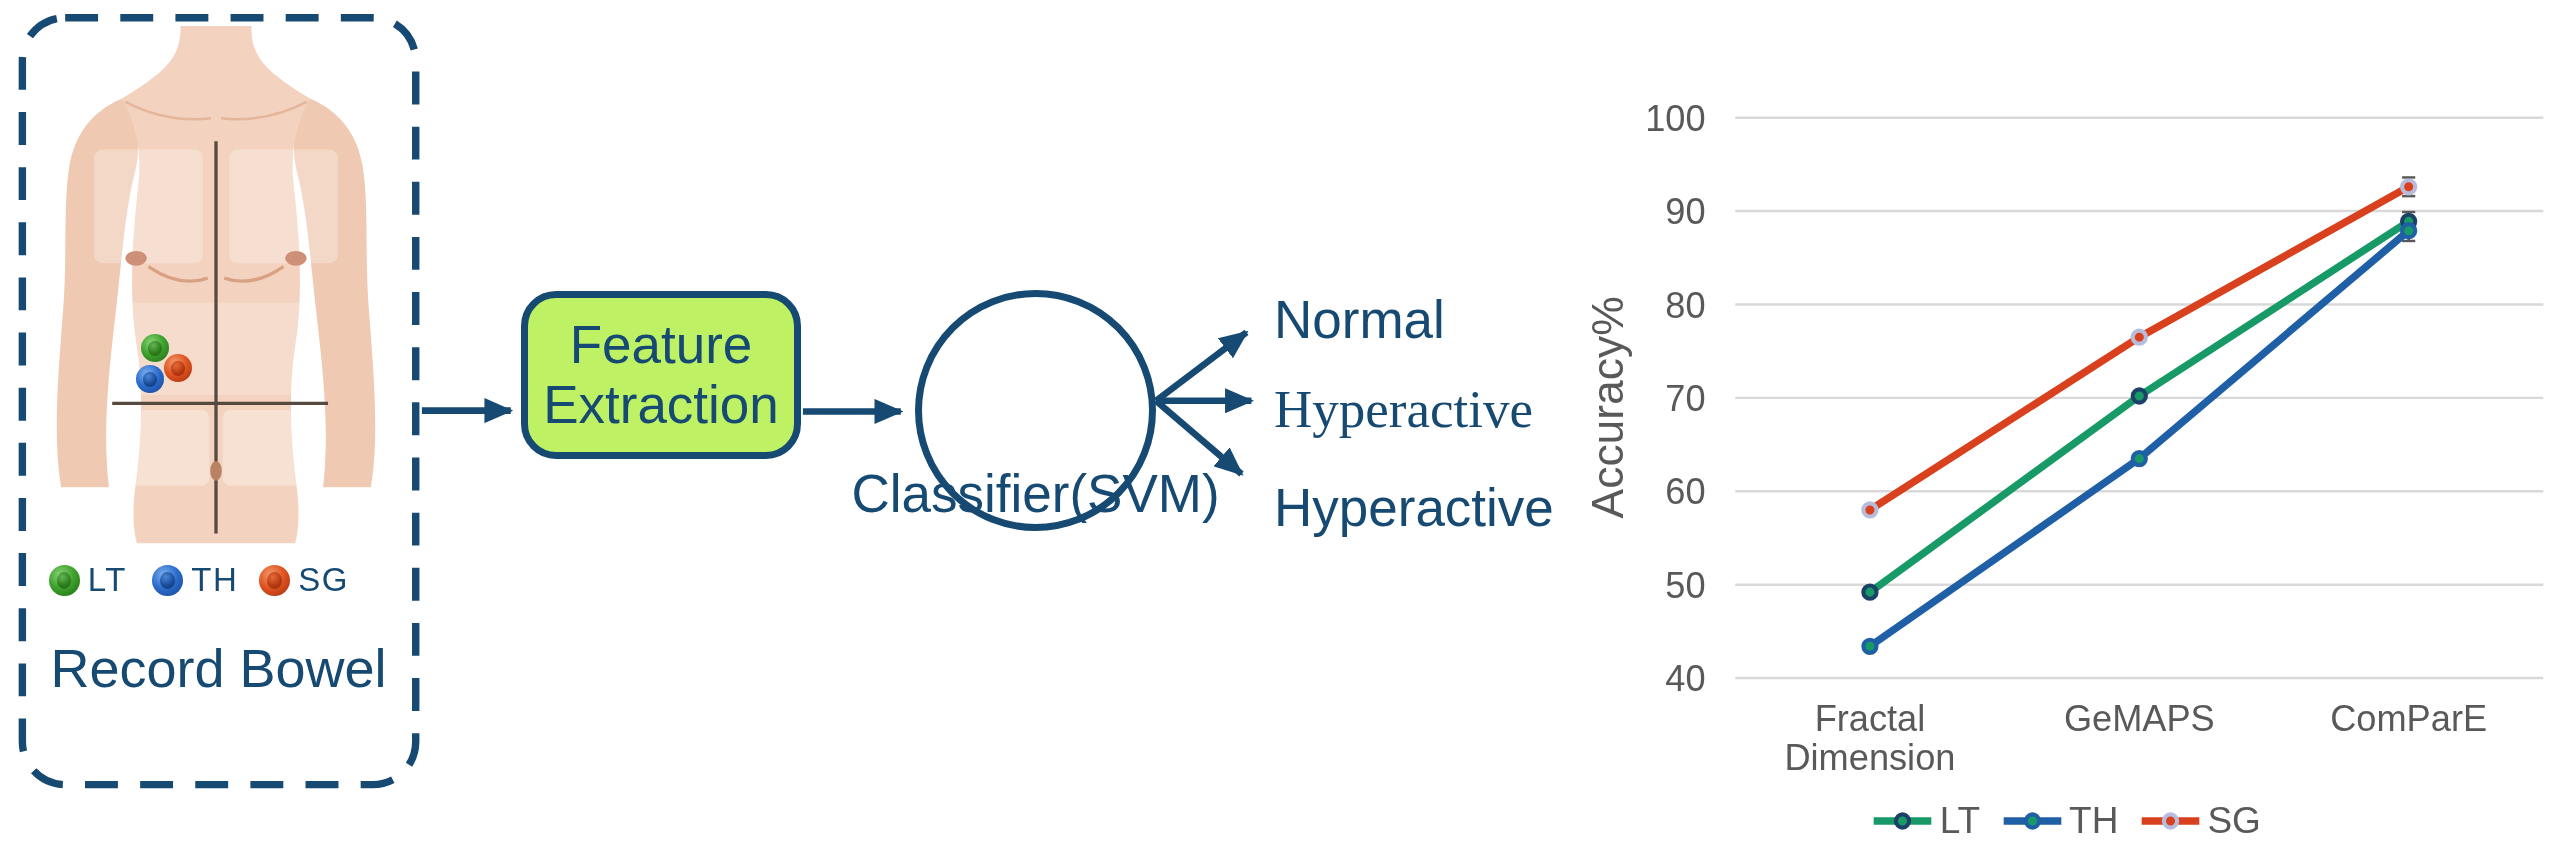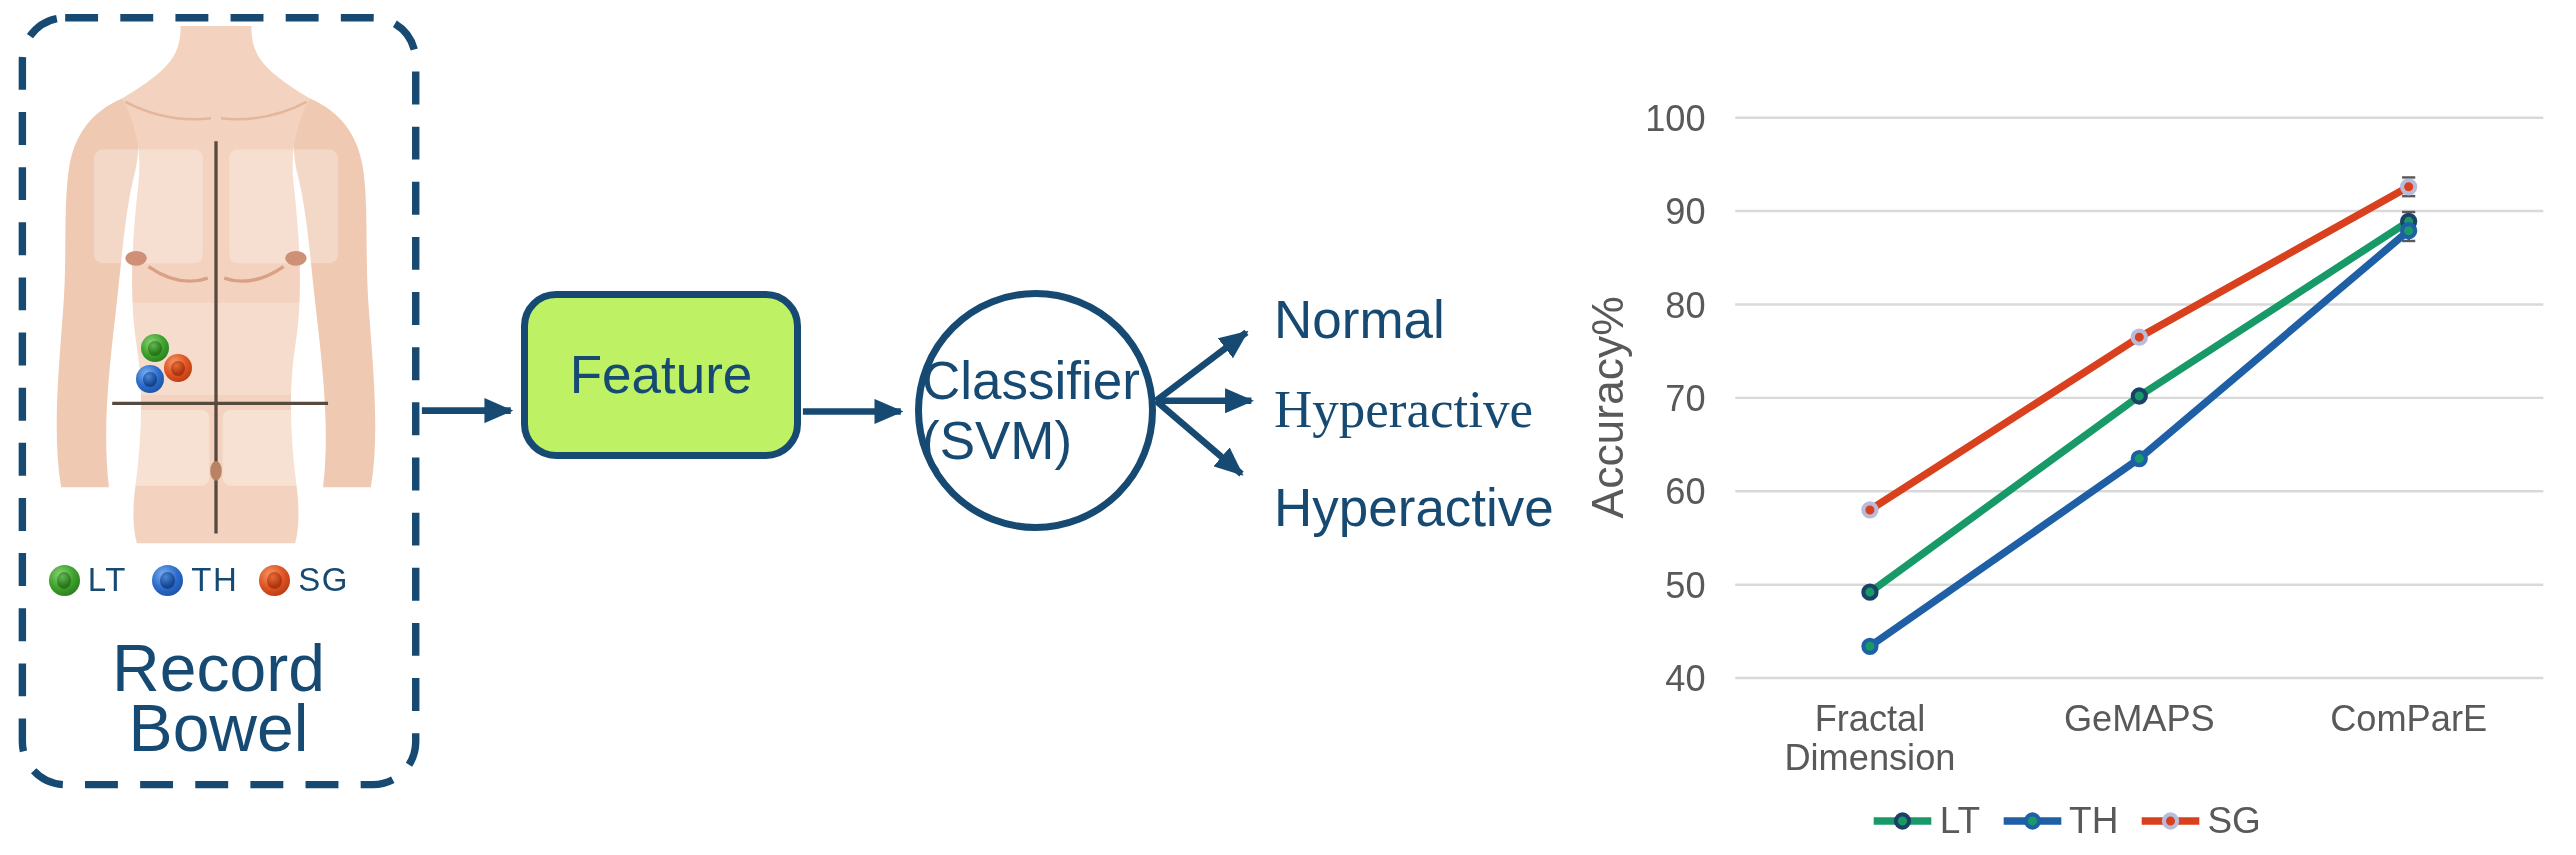--- a/index.html
+++ b/index.html
@@ -21,30 +21,30 @@
   .dot-green::after{background:radial-gradient(circle at 38% 30%, #63B554 0%, #2B7A1A 60%, #1F6B12 100%);}
   .dot-blue{background:radial-gradient(circle at 38% 32%, #7FB2EE 0%, #2E6ECD 45%, #1C53A8 78%, #143F85 100%);}
   .dot-blue::after{background:radial-gradient(circle at 38% 30%, #4A86D8 0%, #174793 60%, #123C7E 100%);}
   .dot-red{background:radial-gradient(circle at 38% 32%, #F49A6C 0%, #E05523 45%, #BC3B14 78%, #9C2F0F 100%);}
   .dot-red::after{background:radial-gradient(circle at 38% 30%, #E66A35 0%, #B23710 60%, #A02C0B 100%);}
   .sensor{width:28px;height:28px;}
   .pl-dot{width:31px;height:31px;position:relative;flex:0 0 auto;}
   .pl-item{position:absolute;top:547px;display:flex;align-items:center;}
   .pl-item span{margin-left:8.2px;font-size:33px;color:#174A72;letter-spacing:1.6px;}
   .caption{left:0;right:0;top:624px;text-align:center;color:#174A72;
-    font-size:66px;line-height:60px;}
+    font-size:54px;line-height:60px;}
   
   .flow-svg{left:0;top:0;width:2576px;height:855px;pointer-events:none;}
   .flow-text{color:#174A72;font-size:53px;line-height:60px;text-align:center;}
   .feature-box{left:521px;top:291px;width:280px;height:168px;border:7.4px solid #174A72;
     border-radius:35px;box-sizing:border-box;display:flex;flex-direction:column;
     justify-content:center;align-items:center;background:#bef264;}
   .classifier-circle{left:915px;top:290px;width:241px;height:241px;border:7.4px solid #174A72;
-    border-radius:50%;box-sizing:border-box;display:flex;flex-direction:column;
-    justify-content:center;align-items:flex-start;background:#fff;}
+    border-radius:50%;box-sizing:border-box;display:flex;flex-direction:row;
+    justify-content:center;align-items:flex-end;background:#fff;}
   .out-label{color:#174A72;font-size:53px;line-height:58px;white-space:nowrap;text-align:center;}
   .out-0{left:1274px;top:291px;}
   .out-1{left:1274px;top:380px;font-family:Liberation Serif, serif;}
   .out-2{left:1274px;top:479px;}
   
   .chart-svg{left:0;top:0;width:2576px;height:855px;pointer-events:none;}
   .ctick{font-family:"Liberation Sans",sans-serif;font-size:44px;fill:#595959;}
   .cylabel{font-family:"Liberation Sans",sans-serif;font-size:54px;fill:#595959;}
   .chart-legend{left:1696px;top:792px;width:741px;height:58px;display:flex;
     justify-content:center;align-items:center;gap:21.4px;}
@@ -114,20 +114,21 @@
     <span>SG</span>
   </div>
 
   <div class="abs caption">
     <div>Record Bowel</div>
   </div>
 </div>
 
 <div class="abs feature-box flow-text">
   <div>Feature</div>
+  <div>Extraction</div>
 </div>
 
 <div class="abs classifier-circle flow-text">
   <div>Classifier</div>
   <div>(SVM)</div>
 </div>
 
 <div class="abs out-label out-0">Normal</div>
 <div class="abs out-label out-1">Hyperactive</div>
 <div class="abs out-label out-2">Hyperactive</div>

